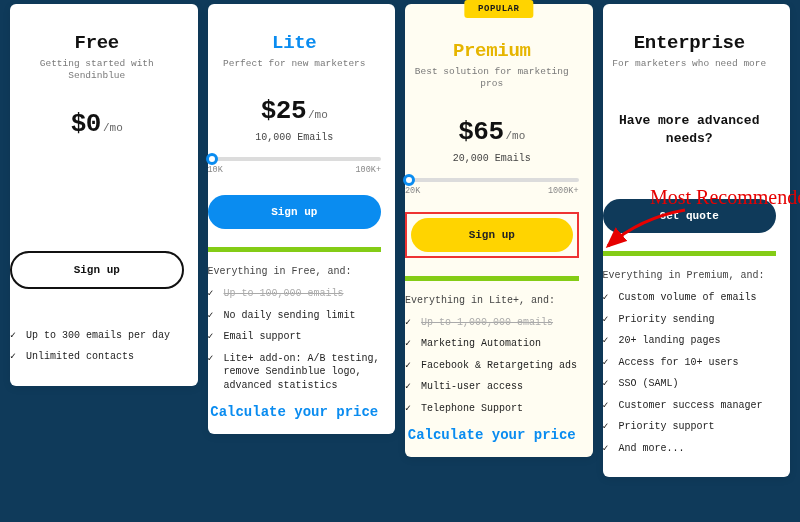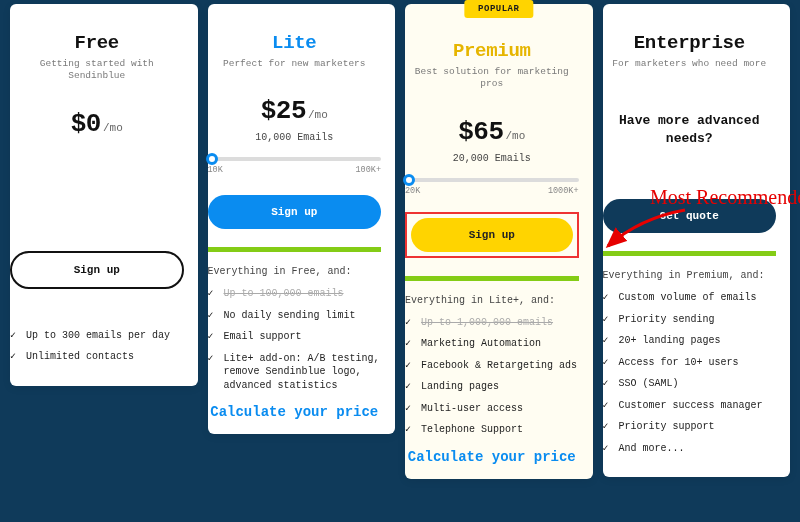--- a/index.html
+++ b/index.html
@@ -107,21 +107,20 @@
         </div>
       </div>
       <div class="highlight-box">
         <div class="btn yellow">Sign up</div>
       </div>
       <div class="sec-head">Everything in Lite+, and:</div>
       <ul class="feat">
         <li class="struck">Up to 1,000,000 emails</li>
         <li>Marketing Automation</li>
         <li>Facebook &amp; Retargeting ads</li>
-        <li>Landing pages</li>
         <li>Multi-user access</li>
         <li>Telephone Support</li>
       </ul>
       <div class="calc">Calculate your price</div>
     </div>
 
     <div class="card">
       <div class="title enterprise">Enterprise</div>
       <div class="sub">For marketers who need more</div>
       <div class="adv-needs">Have more advanced needs?</div>

